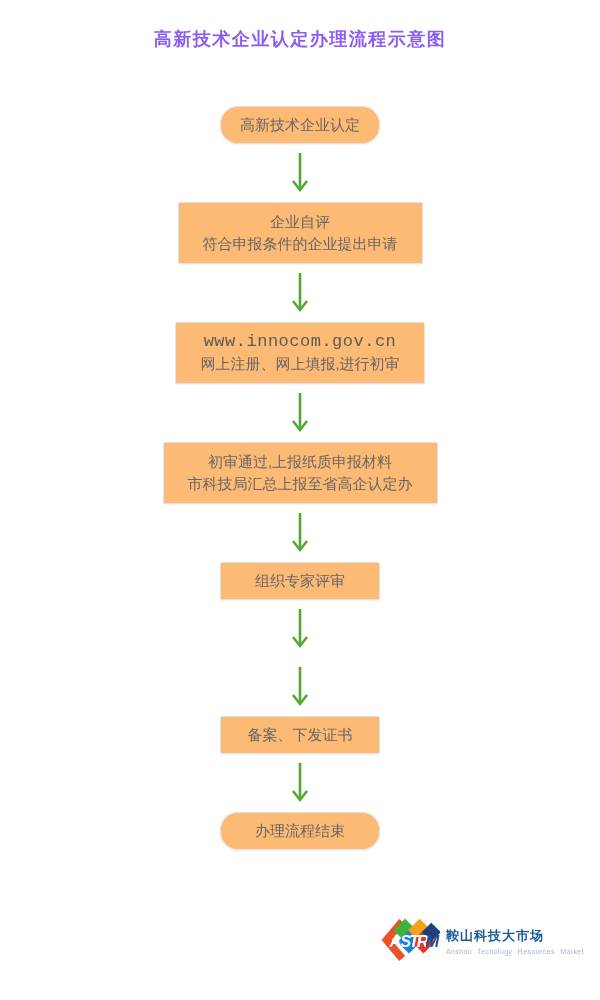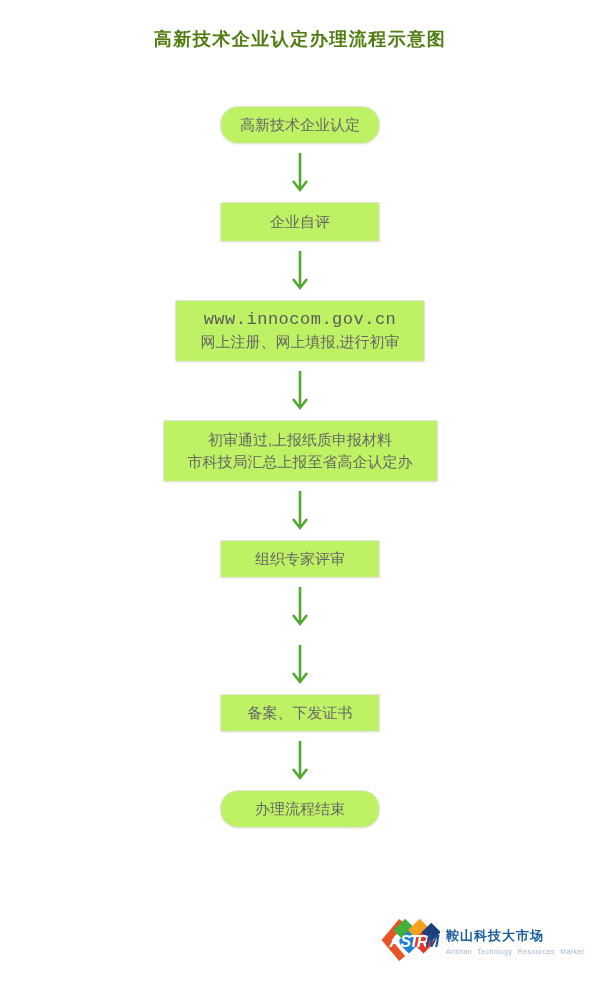--- a/index.html
+++ b/index.html
@@ -7,24 +7,24 @@
   body { font-family:"Liberation Sans","DejaVu Sans",sans-serif; }
   .page {
     position:relative; width:600px; height:1000px; margin:0 auto;
     background:#ffffff; overflow:hidden;
   }
   .flow {
     display:flex; flex-direction:column; align-items:center;
   }
   .page-title {
     margin-top:28px; font-size:18px; line-height:22px; font-weight:bold;
-    color:#4d7c0f; letter-spacing:1.5px; text-align:right;
+    color:#8b5cf6; letter-spacing:1.5px; text-align:right;
   }
   .node {
-    background:#bef264; border:1px solid #e3e3e3; color:#666;
+    background:#fdba74; border:1px solid #e3e3e3; color:#666;
     font-size:15px; text-align:center; min-width:160px;
     box-shadow:0 1px 2px rgba(0,0,0,0.06);
   }
   .node.single { height:38px; line-height:36px; padding:0 19px; white-space:nowrap; }
   .node.multi { padding:8px 24px; white-space:nowrap; }
   .node.multi .line { line-height:22px; height:22px; }
   .node.rounded { border-radius:18px; }
   .node.rect { border-radius:2px; }
   .node .line.url { font-size:17px; letter-spacing:0.5px; color:#5a5a5a;font-family:Liberation Mono, monospace; }
   .node.start { margin-top:56px; }
@@ -56,20 +56,21 @@
 
     <svg class="arrow" width="22" height="42" viewBox="0 0 22 42">
       <g fill="none" stroke-width="2.6" stroke="#54a832">
         <line x1="11" y1="1" x2="11" y2="37"></line>
         <polyline points="4,29 11,38 18,29"></polyline>
       </g>
     </svg>
 
     <div class="node multi rect">
       <div class="line">企业自评</div>
+      <div class="line">符合申报条件的企业提出申请</div>
     </div>
 
     <svg class="arrow" width="22" height="42" viewBox="0 0 22 42">
       <g fill="none" stroke-width="2.6" stroke="#54a832">
         <line x1="11" y1="1" x2="11" y2="37"></line>
         <polyline points="4,29 11,38 18,29"></polyline>
       </g>
     </svg>
 
     <div class="node multi rect">

